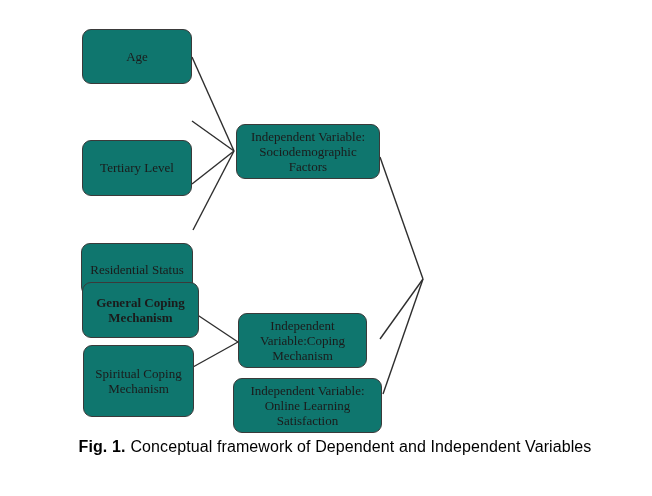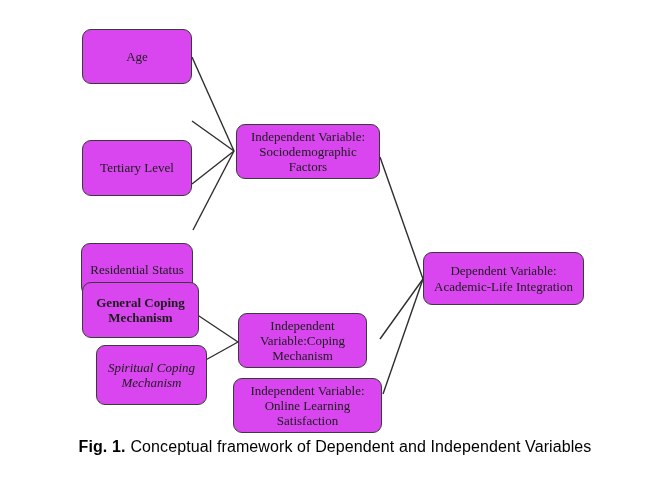--- a/index.html
+++ b/index.html
@@ -14,38 +14,38 @@
   #connectors {
     position: absolute;
     left: 0; top: 0;
     width: 652px; height: 496px;
   }
   .node {
     position: absolute;
     box-sizing: border-box;
     border: 1.6px solid #3a3a3a;
     border-radius: 9px;
-    background: #d946ef;
+    background: #0f766e;
     display: flex;
     align-items: center;
     justify-content: center;
     text-align: center;
     font-size: 13px;
     line-height: 1.16;
     color: #1b1b1b;
     white-space: pre-line;
     padding: 2px 3px;
   }
   
   .n-age         { left: 82px;  top: 29px;  width: 110px; height: 55px; }
   .n-gender      { left: 82px;  top: 93px;  width: 110px; height: 54px; }
   .n-tertiary    { left: 82px;  top: 140px; width: 110px; height: 56px; }
   .n-residential { left: 81px;  top: 219px; width: 112px; height: 53px; margin-top: 24px; }
   .n-general     { left: 82px;  top: 282px; width: 117px; height: 56px; font-weight: bold; }
-  .n-spiritual   { left: 96px;  top: 345px; width: 111px; height: 60px; font-style: italic; }
+  .n-spiritual   { left: 83px;  top: 345px; width: 111px; height: 72px; }
   
   .n-sociodemo   { left: 236px; top: 124px; width: 144px; height: 55px; }
   .n-coping      { left: 238px; top: 313px; width: 129px; height: 55px; }
   .n-online      { left: 233px; top: 378px; width: 149px; height: 55px; }
   
   .n-dependent   { left: 423px; top: 252px; width: 161px; height: 53px; }
 
   .caption {
     position: absolute;
     left: 0; right: 0;
@@ -90,20 +90,18 @@
   <div class="node n-sociodemo">Independent Variable:
 Sociodemographic
 Factors</div>
   <div class="node n-coping">Independent
 Variable:Coping
 Mechanism</div>
   <div class="node n-online">Independent Variable:
 Online Learning
 Satisfaction</div>
 
-  <div class="node n-dependent">Dependent Variable:
-Academic-Life Integration</div>
 
   <div class="caption">
     <span class="prefix">Fig. 1.</span><span class="rest">Conceptual framework of Dependent and Independent Variables</span>
   </div>
 
 </div>
 
 </body></html>

